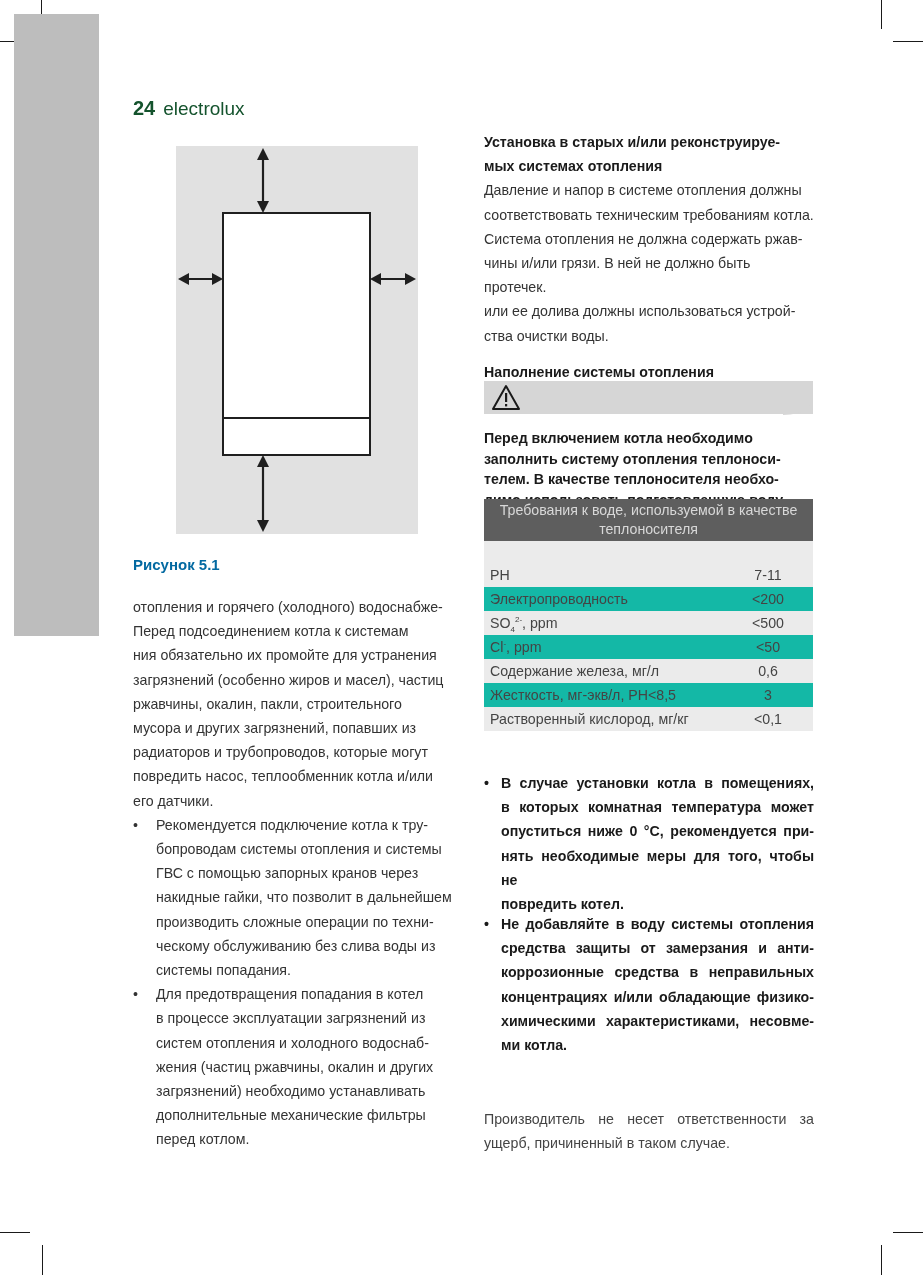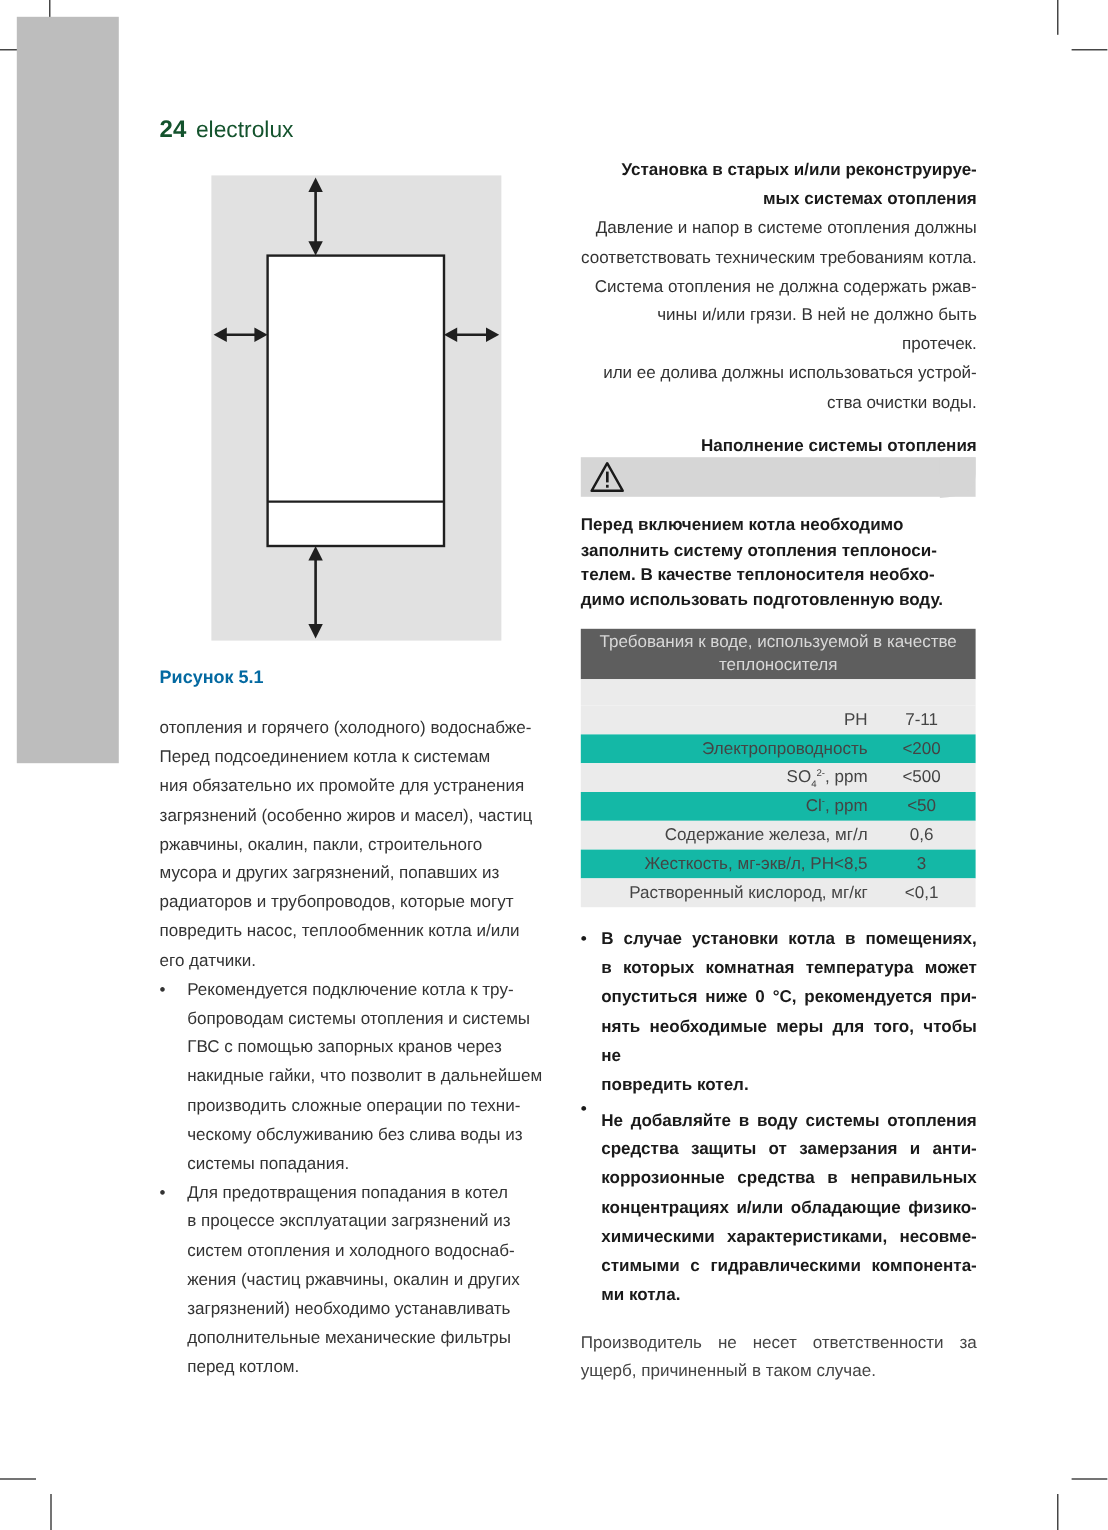--- a/index.html
+++ b/index.html
@@ -23,37 +23,37 @@
   .caption { left:133px; top:556px; font-size:15px; font-weight:bold; color:#0369a1; }
 
   .col-text { font-size:14.2px; line-height:24.2px; color:#333; }
   .heading { font-weight:bold; color:#1a1a1a; font-size:14.2px; line-height:24.2px; }
 
   .left-col { left:133px; top:595px; width:340px; }
   .bullets { list-style:none; margin:0; padding:0; }
   .bullets li { position:relative; padding-left:23px; }
   .bullets li .dot { position:absolute; left:0; top:0; }
 
-  .right-col { left:484px; top:130px; width:330px;text-align:right; }
+  .right-col { left:484px; top:130px; width:330px; }
 
   .warn-bar { left:484px; top:381px; width:329px; height:33px; background:#d6d6d6;
               border-top-right-radius:0 0; }
   .warn-icon { position:absolute; left:7px; top:3px; }
 
   .warn-text { left:484px; top:428px; width:330px; font-weight:bold; font-size:14.2px;
                line-height:20.5px; color:#1a1a1a; }
 
-  .table { left:484px; top:524px; width:329px; font-size:14.2px; color:#444; }
+  .table { left:484px; top:499px; width:329px; font-size:14.2px; color:#444; }
   .table .thead { background:#5e5e5e; color:#d8d8d8; text-align:center; font-size:14.2px;
                   line-height:19px; padding:2px 4px 2px 4px; }
   .table .spacer { height:22px; background:#ebebeb; }
   .table .row { display:flex; height:24px; align-items:center; }
   .table .row.odd { background:#ebebeb; }
   .table .row.even { background:#14b8a6; }
-  .table .row .k { flex:1; padding-left:20px;text-align:right; }
+  .table .row .k { flex:1; padding-left:6px; }
   .table .row .v { width:90px; text-align:center; }
   sup, sub { font-size:8px; line-height:0; }
 
   .bold-bullets { left:484px; width:330px; font-weight:bold; font-size:14.2px; line-height:24.2px;
                   color:#1a1a1a; text-align:justify; }
   .bold-bullets .dot { position:absolute; left:0; top:0; }
   .bold-bullets .body { padding-left:17px; }
 
   .footer-note { left:484px; top:1107px; width:330px; font-size:14.2px; line-height:24.2px;
                  color:#444; text-align:justify; }
@@ -219,26 +219,25 @@
     <div style="text-align-last: justify;">в которых комнатная температура может</div>
     <div style="text-align-last: justify;">опуститься ниже 0 °C, рекомендуется при-</div>
     <div style="text-align-last: justify;">нять необходимые меры для того, чтобы не</div>
     <div>повредить котел.</div>
   </div>
 </div>
 
 <div class="abs bold-bullets" style="top:912px;">
   <span class="dot">•</span>
   <div class="body">
-    <div style="text-align-last: justify; margin-top: 10px;">Не добавляйте в воду системы отопления</div>
+    <div style="text-align-last: justify;">Не добавляйте в воду системы отопления</div>
     <div style="text-align-last: justify;">средства защиты от замерзания и анти-</div>
     <div style="text-align-last: justify;">коррозионные средства в неправильных</div>
     <div style="text-align-last: justify;">концентрациях и/или обладающие физико-</div>
     <div style="text-align-last: justify;">химическими характеристиками, несовме-</div>
-    <div style="text-align-last: justify;">стимыми с гидравлическими компонента-</div>
     <div>ми котла.</div>
   </div>
 </div>
 
 <div class="abs footer-note">
   <div style="text-align-last:justify;">Производитель не несет ответственности за</div>
   <div>ущерб, причиненный в таком случае.</div>
 </div>
 
 </body></html>

